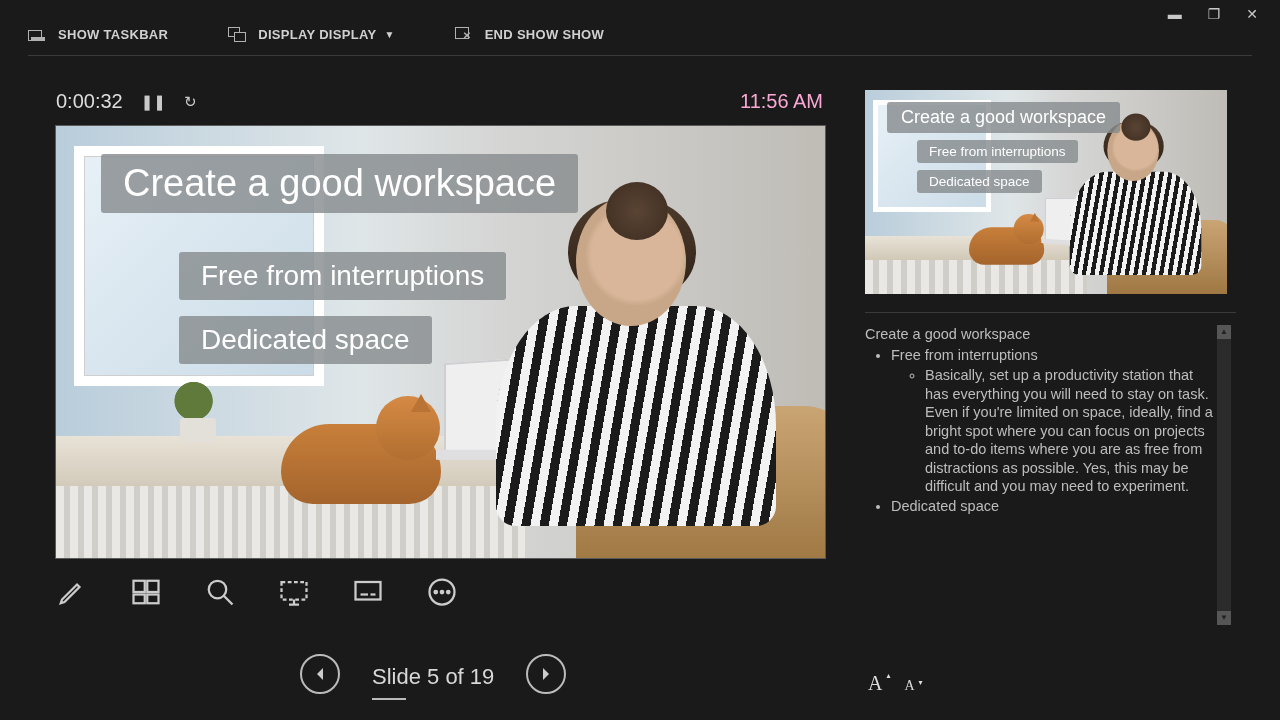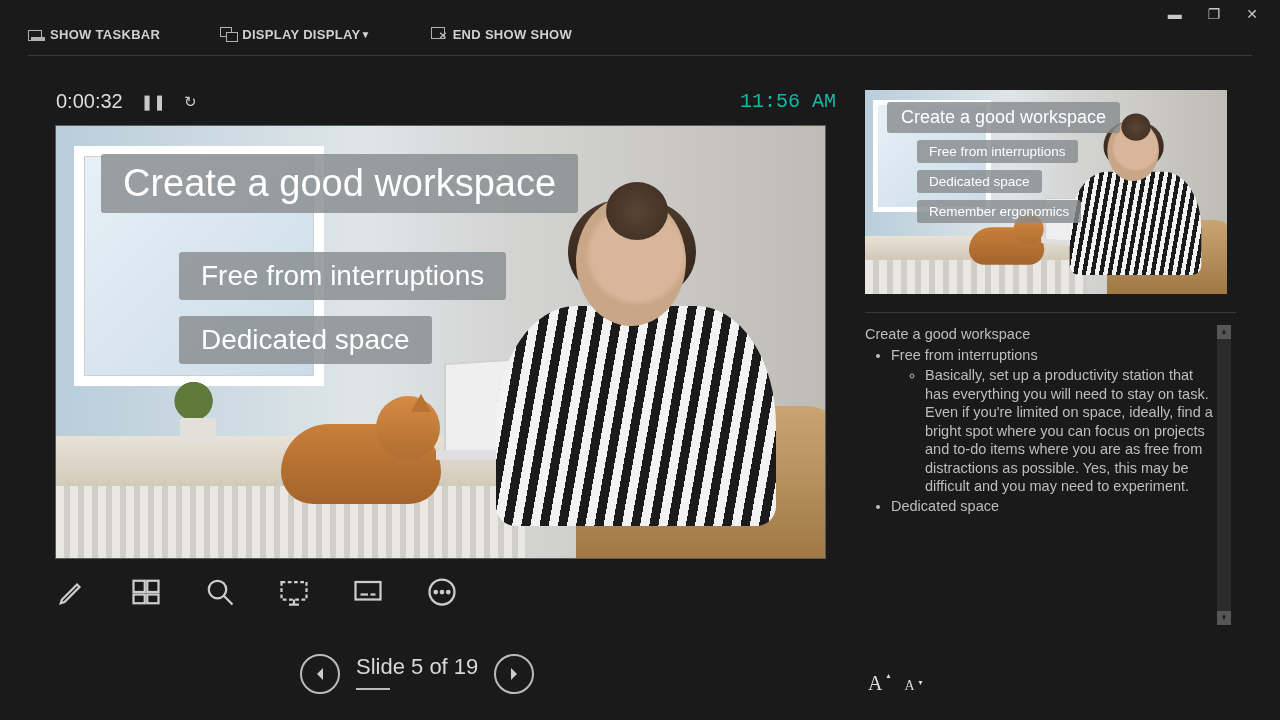--- a/index.html
+++ b/index.html
@@ -5,33 +5,33 @@
   * { box-sizing: border-box; margin: 0; padding: 0; }
   html, body { width: 1280px; height: 720px; background: #000; overflow: hidden; }
   body { font-family: "Segoe UI", Arial, sans-serif; color: #ccc; background:#1a1a1a; }
 
   
   .winctrl { position:absolute; top:0; right:0; height:26px; display:flex; gap:26px; padding:6px 22px 0 0; }
   .winctrl span { color:#c8c8c8; font-size:14px; cursor:default; }
 
   
   .topbar { position:absolute; top:14px; left:28px; right:28px; height:42px; border-bottom:1px solid #3a3a3a; display:flex; align-items:center; gap:60px; font-size:13px; color:#d0d0d0; font-weight:600; }
-  .topbar .item { display:flex; align-items:center; gap:4px; letter-spacing:0.3px; }
+  .topbar .item { display:flex; align-items:center; gap:12px; letter-spacing:0.3px; }
   .topbar .ic { width:18px; height:16px; position:relative; display:inline-block; opacity:.85;}
   .ic-taskbar::before{content:"";position:absolute;left:0;top:3px;width:12px;height:9px;border:1.5px solid #ccc;}
   .ic-taskbar::after{content:"";position:absolute;left:3px;top:10px;width:14px;height:4px;background:#ccc;}
   .ic-display::before{content:"";position:absolute;left:0;top:0;width:10px;height:8px;border:1.5px solid #ccc;}
   .ic-display::after{content:"";position:absolute;left:6px;top:5px;width:10px;height:8px;border:1.5px solid #ccc;background:#1a1a1a;}
   .dropdown-caret{font-size:10px;margin-left:-4px;}
   .ic-end::before{content:"";position:absolute;left:0;top:0;width:12px;height:10px;border:1.5px solid #ccc;}
   .ic-end::after{content:"✕";position:absolute;left:8px;top:3px;font-size:10px;color:#ccc;}
 
   
   .timerrow { position:absolute; left:56px; top:90px; display:flex; align-items:center; gap:18px; font-size:20px; color:#ddd;justify-content:space-between; }
-  .clockrow { position:absolute; top:90px; left:740px; font-size:20px; color:#14b8a6;font-family:Liberation Mono, monospace; }
+  .clockrow { position:absolute; top:90px; left:740px; font-size:20px; color:#f9a8d4; }
   .timerrow .ctl { font-size:15px; opacity:.9; }
 
   
   .mainslide { position:absolute; left:55px; top:125px; width:771px; height:434px; background:#444; border:1px solid #5a5a5a; overflow:hidden; }
   .slide-scene{position:absolute;inset:0;}
   .wall{position:absolute;left:0;top:0;right:0;bottom:0;
         background:linear-gradient(90deg,#b9cddb 0%, #dfe6e8 40%, #d6d7d6 55%, #bfbcb6 100%);}
   .window{position:absolute;left:18px;top:20px;width:250px;height:240px;
         background:linear-gradient(135deg,#e8f1f7,#cadbe7);box-shadow:inset 0 0 0 10px #fff, inset 0 0 0 11px #cfcfcf;}
   .desk{position:absolute;left:0;top:310px;right:0;height:60px;background:linear-gradient(#e8e2d7,#cfc6b4);}
@@ -65,21 +65,21 @@
   .ob-title{left:45px;top:28px;font-size:38px;}
   .ob-b1{left:123px;top:126px;font-size:28px;}
   .ob-b2{left:123px;top:190px;font-size:28px;}
 
   
   .tools { position:absolute; left:55px; top:575px; display:flex; align-items:center; gap:40px; }
   .tools .tool { width:34px; height:34px; color:#ccc; display:flex; align-items:center; justify-content:center; }
   .tools svg { width:30px; height:30px; stroke:#ccc; fill:none; stroke-width:1.8; }
 
   
-  .slidenav { position:absolute; left:300px; top:654px; display:flex; align-items:flex-start; gap:16px; color:#d8d8d8; font-size:22px;}
+  .slidenav { position:absolute; left:300px; top:654px; display:flex; align-items:flex-end; gap:32px; color:#d8d8d8; font-size:22px;}
   .navbtn{width:40px;height:40px;border:2px solid #bbb;border-radius:50%;display:flex;align-items:center;justify-content:center;}
   .navbtn svg{width:16px;height:16px;fill:#ccc;}
   .slidetxt{padding-bottom:4px;position:relative;}
   .slidetxt::after{content:"";position:absolute;left:0;bottom:-6px;width:34px;height:2.5px;background:#bbb;}
 
   
   .rightcol{position:absolute;left:865px;top:90px;width:375px;}
   .nextlabel{font-size:22px;color:#d6d6d6;margin-bottom:12px;}
   .nextslide{width:362px;height:204px;background:#3a3a3a;position:relative;overflow:hidden;}
   .nextslide .wall{background:linear-gradient(90deg,#b9cddb 0%, #dfe6e8 40%, #d6d7d6 55%, #bfbcb6 100%);}
@@ -247,21 +247,20 @@
       <div class="person">
           <div class="torso"></div>
           <div class="hair"></div>
           <div class="head"></div>
           <div class="bun"></div>
         </div>
     </div>
     <div class="overlaybox ns-title">Create a good workspace</div>
     <div class="overlaybox ns-b ns-b1">Free from interruptions</div>
     <div class="overlaybox ns-b ns-b2">Dedicated space</div>
-    <div class="overlaybox ns-b ns-b3">Remember ergonomics</div>
   </div>
   <div class="sep"></div>
 
   <div class="notes">
     <div class="content">
       <div class="notes-title">Create a good workspace</div>
       <ul>
         <li>
           <span>Free from interruptions</span>
           <ul>

